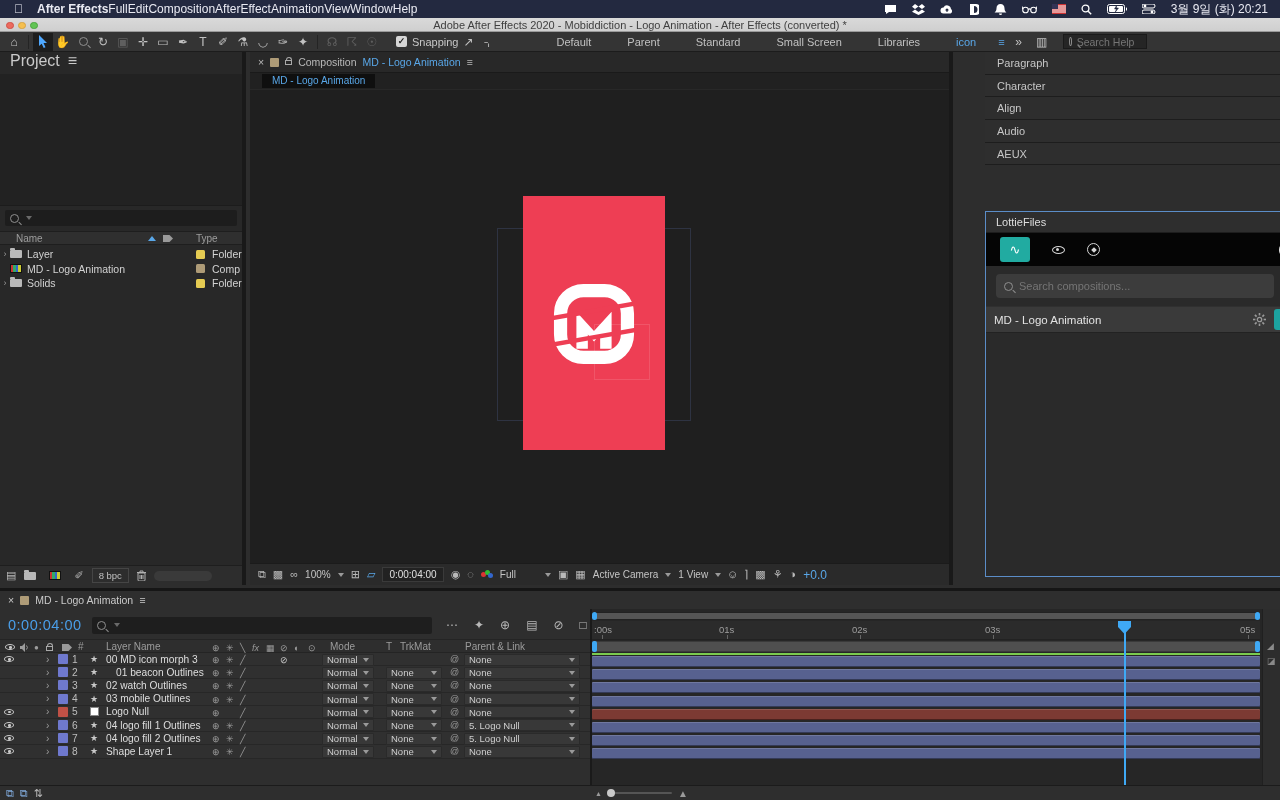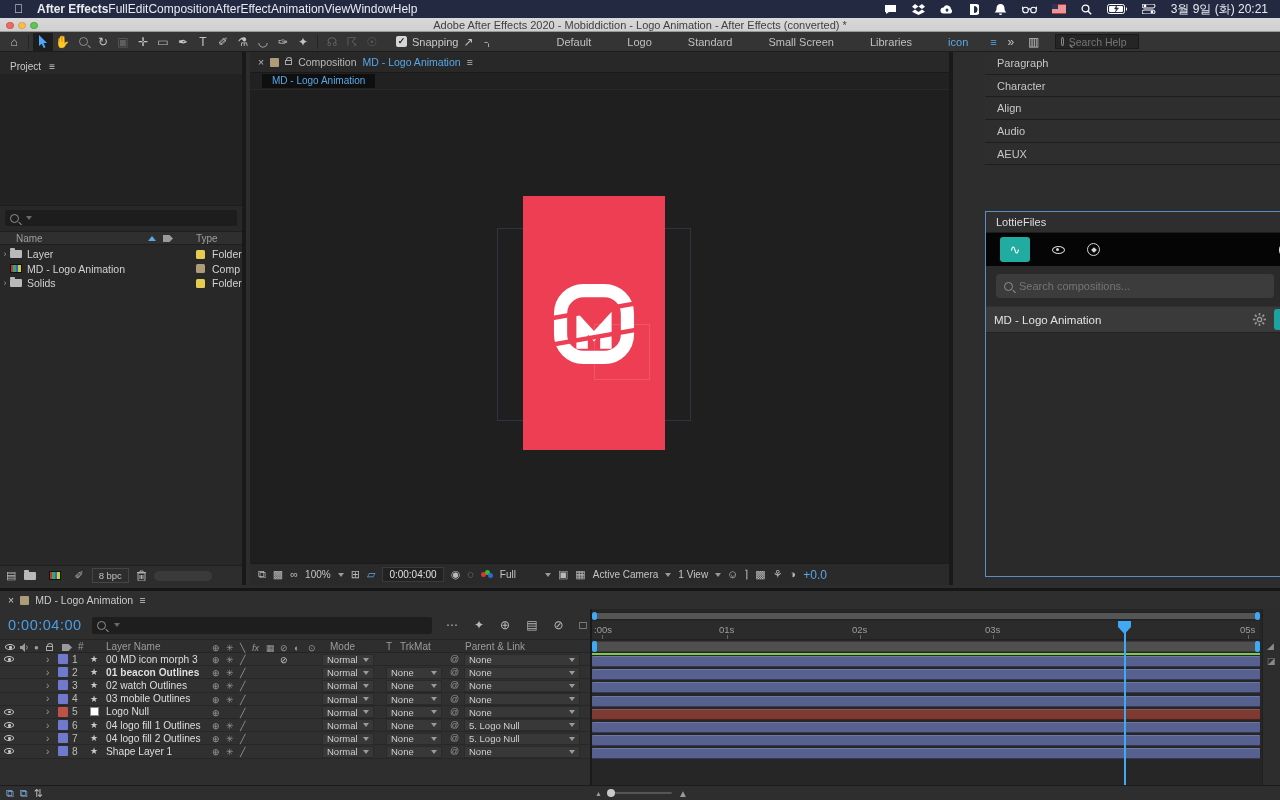--- a/index.html
+++ b/index.html
@@ -42,21 +42,21 @@
   #helpsearch { display:flex; align-items:center; gap:5px; background:#252525; border:1px solid #1a1a1a; height:15px; width:84px; padding:0 5px; margin-left:8px; margin-right:6px; }
   #helpsearch input { background:transparent; border:none; outline:none; color:#9a9a9a; font-size:10.5px; width:64px; font-family:"Liberation Sans",sans-serif; }
 
   
   .dd { position:absolute; height:12px; background:#383838; border:1px solid #2a2a2a; border-radius:1px; display:flex; align-items:center; justify-content:space-between; padding:0 4px; font-size:9.5px; color:#cfcfcf; }
   .caret { width:0; height:0; border-left:3px solid transparent; border-right:3px solid transparent; border-top:4px solid #9a9a9a; margin-left:4px; }
   .panelhead { background:#2e2e2e; border-bottom:1px solid #1d1d1d; color:#c6c6c6; font-size:11px; display:flex; align-items:center; padding-left:12px; }
 
   
   #project { top:52px; left:0; width:246px; height:533px; background:#282828; border-right:4px solid #191919; }
-  #project .phead { height:20px; display:flex; align-items:flex-end; gap:8px; padding-left:10px; font-size:10px; color:#cacaca; }
+  #project .phead { height:20px; display:flex; align-items:flex-start; gap:8px; padding-left:10px; font-size:16px; color:#cacaca; }
   #proj-preview { position:absolute; top:22px; left:0; width:242px; height:132px; background:#222222; border-bottom:1px solid #1c1c1c; }
   #proj-search { position:absolute; top:158px; left:5px; width:232px; height:16px; background:#1d1d1d; border-radius:2px; display:flex; align-items:center; padding-left:5px; gap:3px; }
   #proj-cols { position:absolute; top:179px; left:0; width:242px; height:14px; background:#2f2f2f; border-top:1px solid #1e1e1e; border-bottom:1px solid #1e1e1e; font-size:10px; color:#9d9d9d; }
   .sorttri { width:0; height:0; border-left:4px solid transparent; border-right:4px solid transparent; border-bottom:5px solid #59a7e8; position:absolute; top:4px; left:148px; }
   .tagic { display:inline-block; width:10px; height:7px; background:#9a9a9a; clip-path:polygon(0 0,65% 0,100% 50%,65% 100%,0 100%); }
   #proj-rows .prow { height:14.5px; display:flex; align-items:center; font-size:10.5px; color:#d2d2d2; position:relative; }
   .chev { color:#9a9a9a; font-size:9px; width:10px; text-align:center; }
   .folder { display:inline-block; width:12px; height:8px; background:#b9b9b9; border-radius:1px; position:relative; margin-right:5px; }
   .folder::before { content:""; position:absolute; top:-2px; left:0; width:5px; height:2px; background:#b9b9b9; border-radius:1px 1px 0 0; }
   .compthumb { display:inline-block; width:12px; height:9px; margin-right:5px; background:linear-gradient(90deg,#c33 0 25%,#3a6 25% 50%,#36c 50% 75%,#cc3 75%); border:1px solid #111; }
@@ -250,21 +250,21 @@
   <span class="tool dim">☈</span>
   <span class="tool dim">☉</span>
   <div id="snapwrap">
     <span class="chk">✓</span>
     <span>Snapping</span>
   </div>
   <span class="tool">↗</span>
   <span class="tool">⌍</span>
   <div id="workspaces">
       <span>Default</span>
-      <span>Logo</span>
+      <span>Parent</span>
       <span>Standard</span>
       <span>Small Screen</span>
       <span>Libraries</span>
       <span class="wsactive">icon</span>
       <span style="color: rgb(89, 167, 232); padding: 0px 4px;">≡</span>
     </div>
   <span class="tool">»</span>
   <span class="tool" style="width:26px">▥</span>
   <div id="helpsearch">
     <span class="mag"></span>
@@ -513,21 +513,21 @@
           <span class="caret"></span>
         </div>
       </div>
       <div class="lrow">
         <span class="cell" style="left: 46px; color: rgb(154, 154, 154);">›</span>
         <span class="cell" style="left: 58px;">
           <span class="lswatch" style="background: rgb(111, 121, 206);"></span>
         </span>
         <span class="cell" style="left: 72px; color: rgb(189, 189, 189);">2</span>
         <span class="cell" style="left: 90px; color: rgb(201, 201, 201); font-size: 9px;">★</span>
-        <span class="cell" style="left: 106px; font-weight: bold;">01 beacon Outlines</span>
+        <span class="cell" style="left: 116px;">01 beacon Outlines</span>
         <span class="sw" style="left: 212px;">⊕</span>
         <span class="sw" style="left: 226px;">✳</span>
         <span class="sw" style="left: 240px;">╱</span>
         <div class="dd" style="left: 322px; width: 52px; top: 0.5px;">
           <span>Normal</span>
           <span class="caret"></span>
         </div>
         <div class="dd" style="left: 386px; width: 56px; top: 0.5px;">
           <span>None</span>
           <span class="caret"></span>

